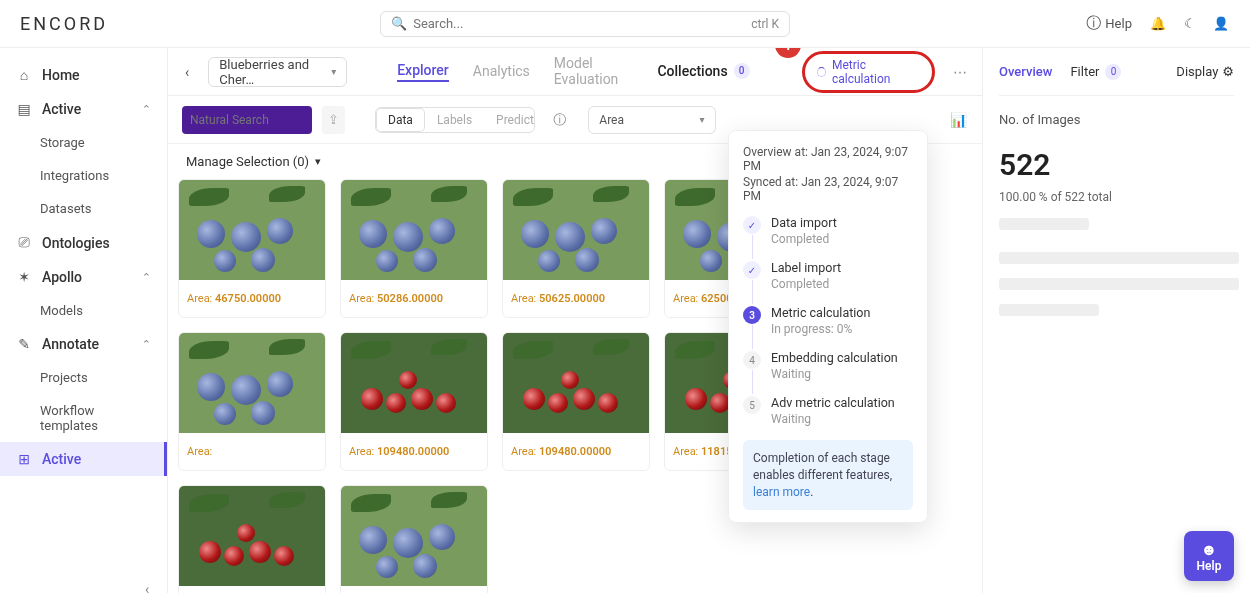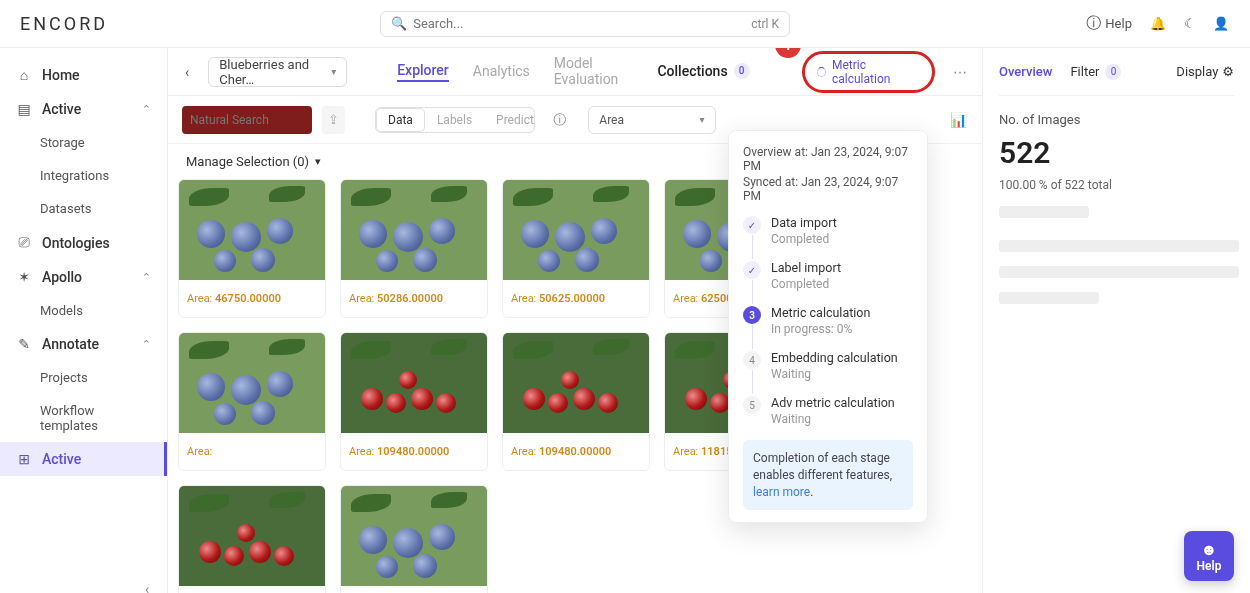--- a/index.html
+++ b/index.html
@@ -43,21 +43,21 @@
   .tab.active { color: #5b4ce0; border-bottom: 2px solid #5b4ce0; font-weight: 500; }
   .tab.collections { color: #222; font-weight: 500; display: flex; align-items: center; gap: 6px; }
   .badge-zero { background: #eceaff; color: #5b4ce0; border-radius: 10px; width: 16px; height: 16px; font-size: 10px; display: inline-flex; align-items: center; justify-content: center; }
   .metric-btn { margin-left: 42px; border: 3px solid #d62221; border-radius: 22px; padding: 4px 12px; color: #5b4ce0; font-size: 12px; display: flex; align-items: center; gap: 6px; position: relative; }
   .metric-btn .spinner { width: 10px; height: 10px; border: 1.5px solid #cfc8ff; border-top-color: #5b4ce0; border-radius: 50%; display: inline-block; }
   .callout-badge { position: absolute; top: -22px; left: -30px; width: 26px; height: 26px; background: #da3832; color: #fff; border-radius: 50%; display: flex; align-items: center; justify-content: center; font-weight: 600; font-size: 14px; }
   .dots { margin-left: 8px; color: #888; font-size: 14px; letter-spacing: 1px; }
 
   
   .filter-row { height: 48px; display: flex; align-items: center; padding: 0 14px; gap: 10px; border-bottom: 1px solid #f0f0f0; }
-  .ns-input { width: 130px; height: 28px; background: #7f1d1d; border: none; border-radius: 4px; padding: 0 8px; color: #999; font-size: 12px; }
+  .ns-input { width: 130px; height: 28px; background: #4c1d95; border: none; border-radius: 4px; padding: 0 8px; color: #999; font-size: 12px; }
   .upload-btn { width: 28px; height: 28px; background: #f5f5f5; border-radius: 4px; display: flex; align-items: center; justify-content: center; color: #aaa; }
   .seg-group { display: flex; border: 1px solid #e0e0e0; border-radius: 6px; overflow: hidden; margin-left: 20px; }
   .seg { padding: 5px 12px; font-size: 12px; color: #aaa; }
   .seg.active { color: #333; background: #fff; box-shadow: inset 0 0 0 1px #e0e0e0; border-radius: 5px; }
   .info-icon { margin-left: 8px; color: #888; font-size: 13px; }
   .area-select { margin-left: 12px; border: 1px solid #e0e0e0; border-radius: 6px; height: 28px; padding: 0 10px; display: flex; align-items: center; gap: 30px; width: 150px; font-size: 12px; color: #555; }
   .area-select .chev-d { margin-left: auto; font-size: 10px; color: #888; }
   .chart-icon { margin-left: 225px; color: #888; font-size: 14px; }
 
   .manage-row { padding: 10px 18px; font-size: 13px; color: #333; display: flex; align-items: center; gap: 6px; }
@@ -78,21 +78,21 @@
   .leaf { position: absolute; background: #3e6a2e; border-radius: 60% 10% 60% 10%; }
 
   
   .rightpanel { width: 268px; border-left: 1px solid #eee; padding: 0 16px; }
   .rp-tabs { display: flex; align-items: center; height: 48px; gap: 18px; border-bottom: 1px solid #f0f0f0; }
   .rp-tab { font-size: 13px; color: #333; display: flex; align-items: center; gap: 6px; }
   .rp-tab.active { color: #5b4ce0; font-weight: 500; }
   .rp-tab .badge-zero { background: #eceaff; }
   .rp-display { margin-left: auto; display: flex; align-items: center; gap: 4px; color: #333; }
   .rp-label { margin-top: 16px; font-size: 13px; color: #555; }
-  .rp-value { font-size: 30px; font-weight: 600; margin-top: 8px; color: #222; }
+  .rp-value { font-size: 30px; font-weight: 600; margin-top: 20px; color: #222; }
   .rp-sub { font-size: 12px; color: #666; margin-top: 8px; }
   .skel { height: 12px; background: #eee; border-radius: 3px; margin-top: 14px; }
   .skel.s1 { width: 90px; }
   .skel.s2 { width: 240px; margin-top: 22px; }
   .skel.s3 { width: 240px; }
   .skel.s4 { width: 100px; }
 
   
   .popover { position: absolute; top: 82px; left: 560px; width: 200px; background: #fff; border: 1px solid #eee; border-radius: 8px; box-shadow: 0 8px 28px rgba(0,0,0,0.12); padding: 14px 14px 12px 14px; z-index: 5; font-size: 12px; }
   .popover .ts { color: #555; margin-bottom: 2px; }

